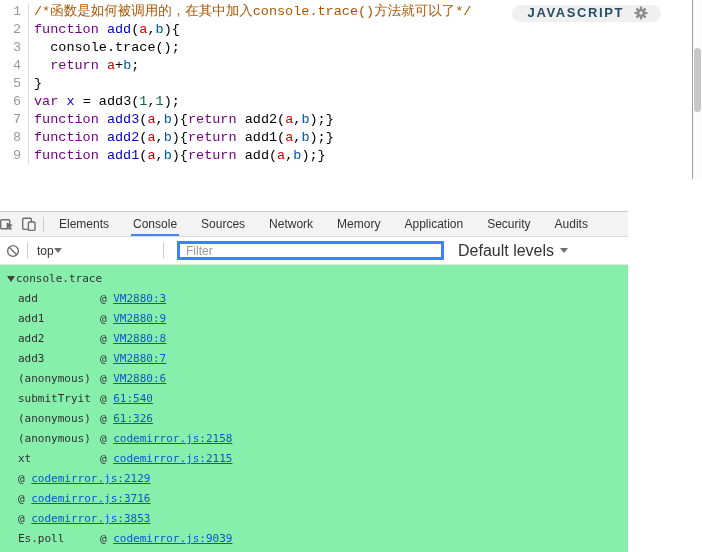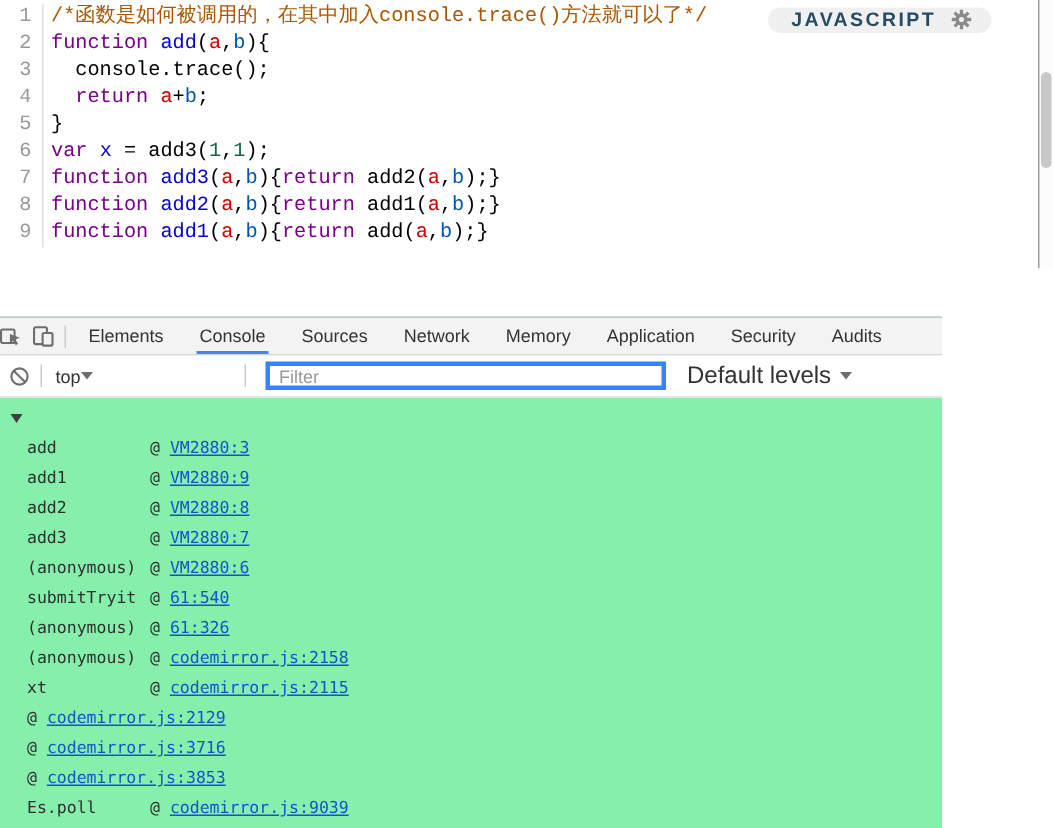--- a/index.html
+++ b/index.html
@@ -170,20 +170,21 @@
       <input class="filter-box" type="text" placeholder="Filter" style="">
       <div class="levels">
         <span>Default levels</span>
         <span class="chev"></span>
       </div>
     </div>
 
     <div class="console-out">
       <div class="trace-head">
         <span class="disc"></span>
+        <span class="trace-label">console.trace</span>
       </div>
       <div>
           <div class="frame">
             <span class="fn">add</span>
             <span class="at">@ </span>
             <a class="lnk">VM2880:3</a>
           </div>
           <div class="frame">
             <span class="fn">add1</span>
             <span class="at">@ </span>

